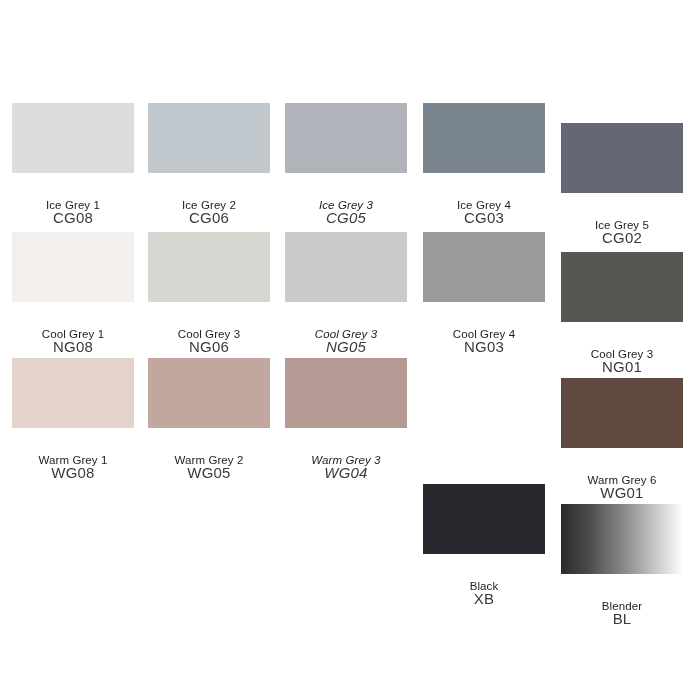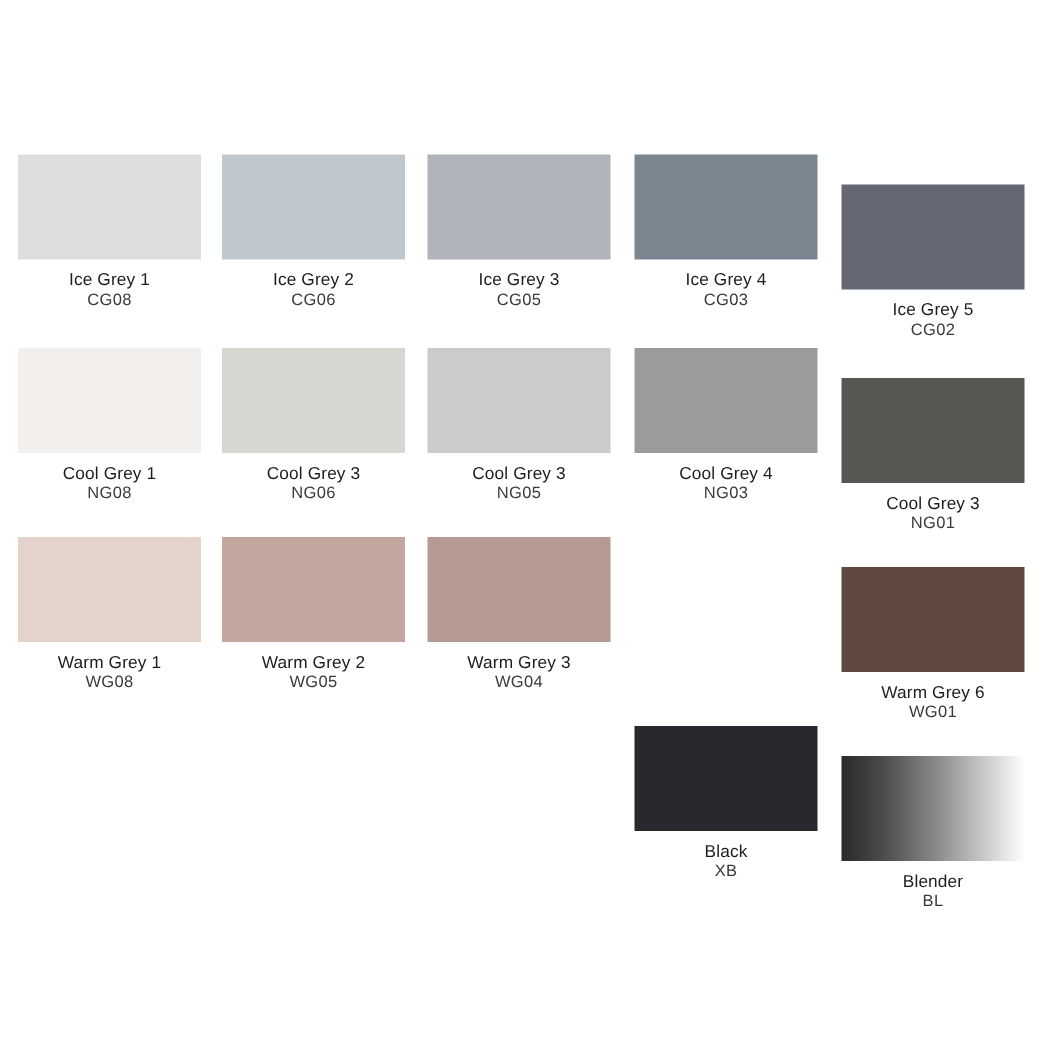--- a/index.html
+++ b/index.html
@@ -36,47 +36,47 @@
   .swatch-row.row-3 { top: 484px; }
 
   .swatch-cell {
     position: absolute;
     top: 0;
     width: 122px;
     height: 112px;
   }
   .swatch-cell.col-0 { left: 12px; }
   .swatch-cell.col-1 { left: 148px; }
-  .swatch-cell.col-2 { left: 285px; }
+  .swatch-cell.col-2 { left: 285px; font-style: italic; }
   .swatch-cell.col-3 { left: 423px; }
   .swatch-cell.col-4 { left: 561px; margin-top: 20px; }
 
   .swatch-chip {
     width: 122px;
     height: 70px;
     display: block;
   }
 
   .swatch-caption {
     width: 122px;
     text-align: center;
-    padding-top: 7px;
+    padding-top: 25px;
   }
 
   .swatch-name {
     display: block;
     font-size: 11.5px;
     color: #1d1d1b;
     line-height: 14px;
     letter-spacing: 0.1px;
   }
 
   .swatch-code {
     display: block;
-    font-size: 11px;
+    font-size: 15px;
     color: #3a3a38;
     line-height: 12px;
     letter-spacing: 0.2px;
   }
 </style>
 </head>
 <body>
 
 <div id="chart-area">
 

